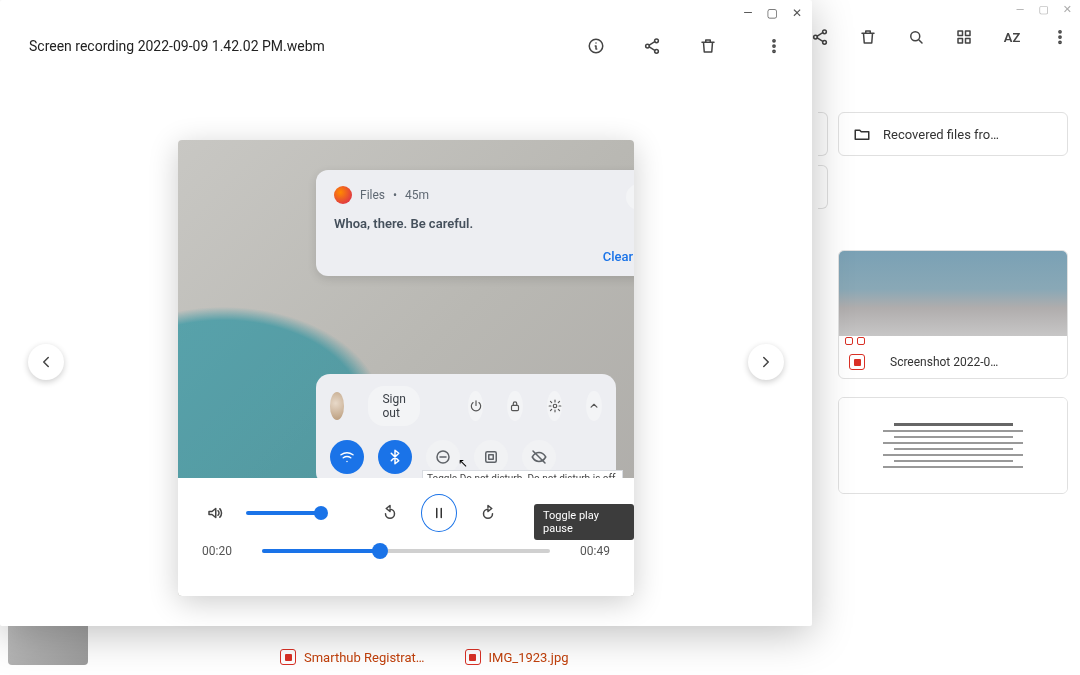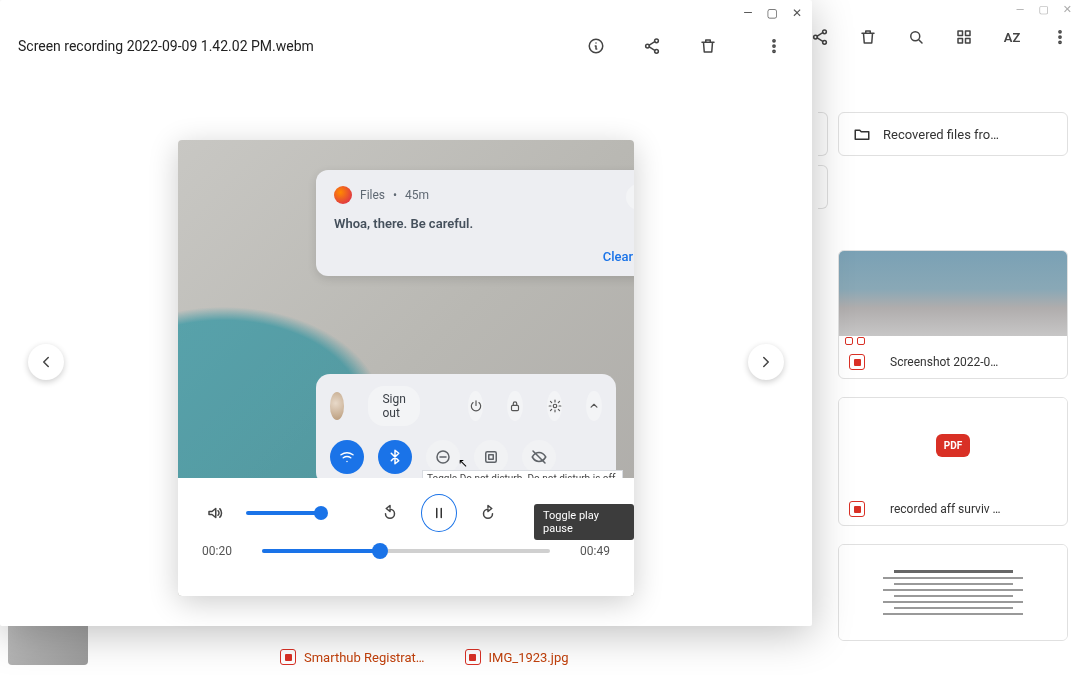--- a/index.html
+++ b/index.html
@@ -37,21 +37,21 @@
 .img .redstrip .d{ width:8px;height:8px; border:1.4px solid #d93025; border-radius:2px;}
 
 .bottom-strip { position:absolute; bottom:10px; left:280px; right:260px; display:flex; gap:40px; }
 .bottom-strip .f { display:flex; align-items:center; gap:8px; font-size:13px; color:#c2410c; }
 
 .bottom-left-thumb { position:absolute; left:8px; bottom:10px; width:80px; height:45px; background:linear-gradient(135deg,#bfbfbf,#9a9a9a); border-radius:4px; }
 
 
 .viewer { position: absolute; top: 0; left: 0; width: 812px; height: 626px; background:#fff; box-shadow: 0 8px 40px rgba(0,0,0,.25); border-radius: 2px; }
 .viewer .win-ctrls { position:absolute; top:6px; right:10px; display:flex; gap:14px; color:#555; font-size:12px;}
-.viewer-header { display:flex; align-items:center; justify-content:space-between; padding: 30px 18px 8px 18px; }
+.viewer-header { display:flex; align-items:center; justify-content:space-between; padding: 30px 18px 8px 29px; }
 .viewer-title { font-size: 14px; color:#222; }
 .viewer-actions { display:flex; align-items:center; gap:24px; color:#444; margin-right:4px;}
 .viewer-actions .more { margin-left:10px;}
 
 .video-stage { position:absolute; top:140px; left:178px; width:456px; height:456px; background:linear-gradient(135deg,#c8c7c3 0%, #b9b8b3 50%, #adaba8 100%); border-radius:4px; box-shadow:0 6px 30px rgba(0,0,0,.2); overflow:hidden;}
 .carpet-overlay { position:absolute; inset:0; background: radial-gradient(ellipse at 10% 60%, rgba(0,180,210,.55) 0 140px, transparent 160px); mix-blend-mode:multiply;}
 
 .nav-btn { position:absolute; top:344px; width:36px; height:36px; border-radius:50%; background:#fff; box-shadow:0 2px 6px rgba(0,0,0,.2); display:flex; align-items:center; justify-content:center; color:#444;}
 .nav-prev { left:28px;} .nav-next { right:28px;}
 
@@ -157,29 +157,20 @@
     <div class="thumb">
       <div class="img">
           <div class="redstrip">
             <div class="d"></div>
             <div class="d"></div>
           </div>
         </div>
       <div class="cap">
           <span class="red-ic"></span>
           <span>Screenshot 2022-0…</span>
-        </div>
-    </div>
-    <div class="thumb">
-      <div class="img doc">
-          <span class="pdf-badge">PDF</span>
-        </div>
-      <div class="cap">
-          <span class="red-ic"></span>
-          <span>recorded aff surviv …</span>
         </div>
     </div>
     <div class="thumb">
       <div class="img doc">
           <div class="lines">
             <div class="h"></div>
             <div></div>
             <div></div>
             <div></div>
             <div></div>

